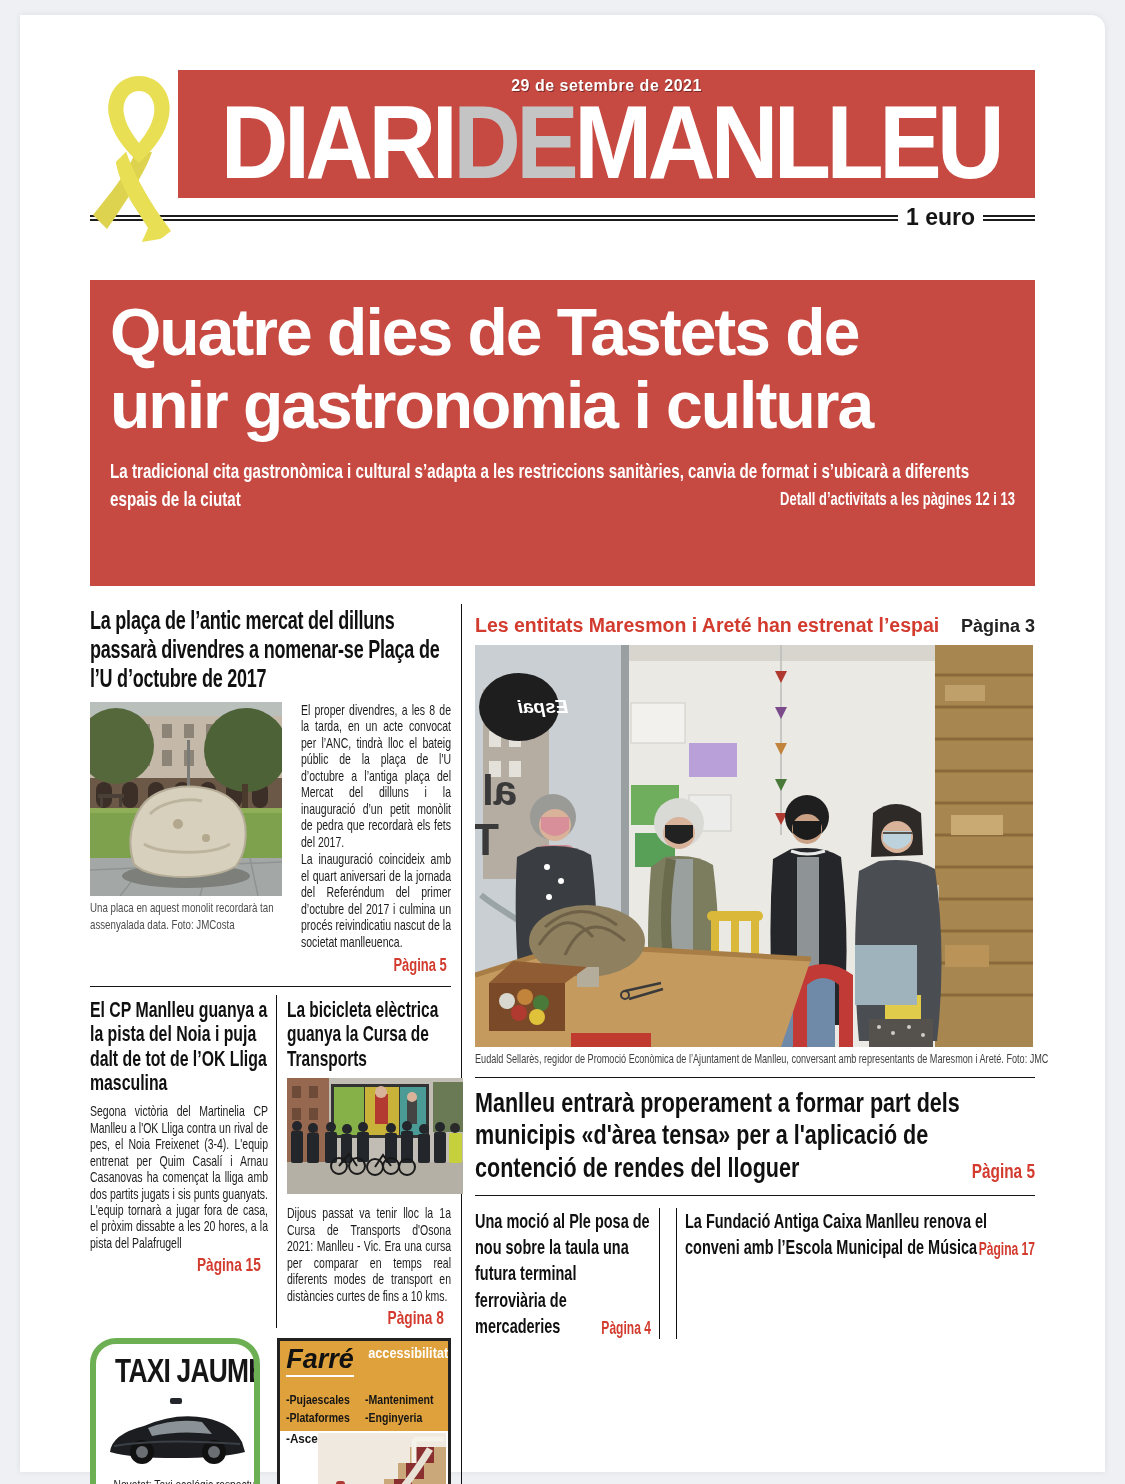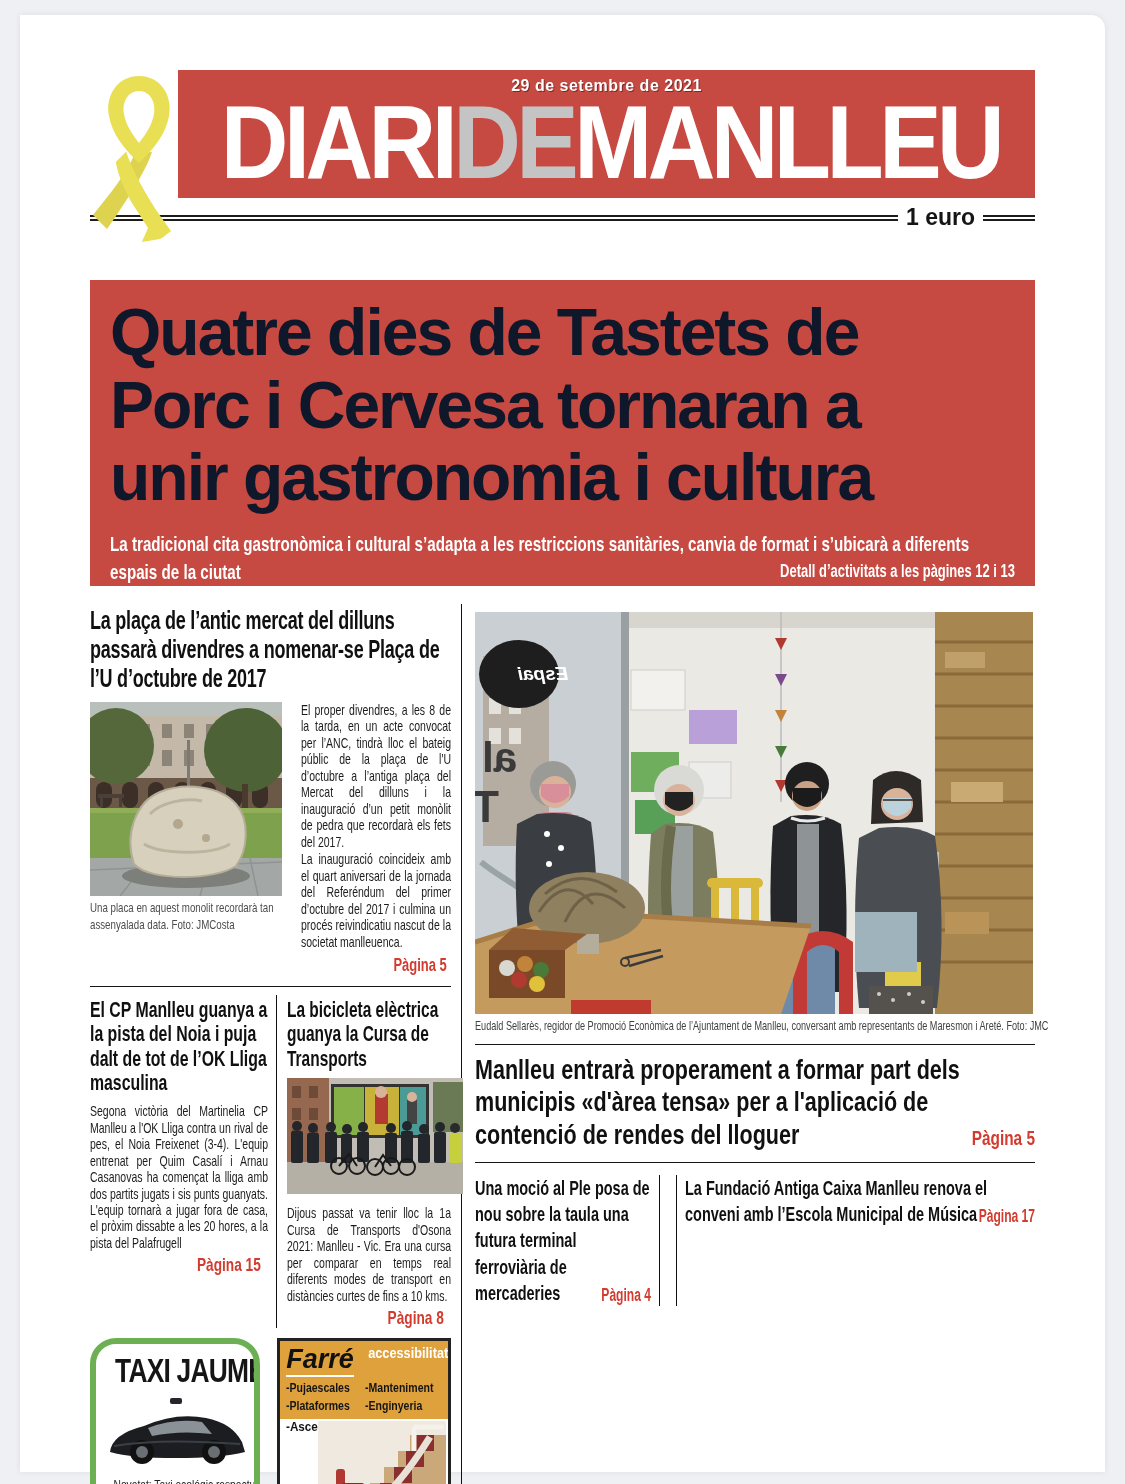--- a/index.html
+++ b/index.html
@@ -23,21 +23,21 @@
   .infoline{margin-top:9px;display:flex;justify-content:center}
   .infoline .in{white-space:nowrap;font-size:16px;color:#222;transform:scaleX(.78);transform-origin:50% 50%}
   .infoline b{font-weight:bold}
   .pricerow{margin-top:6px;display:flex;align-items:center}
   .drule{flex:1;height:6px;border-top:2px solid #1c1c1c;border-bottom:2px solid #1c1c1c}
   .drule.short{flex:0 0 52px}
   .price{font-size:23px;font-weight:bold;margin:0 8px;white-space:nowrap}
 
   
   .hero{margin-top:10px;background:#c74a42;height:306px;padding:16px 20px 12px;position:relative}
-  .hero-h{color:#0f172a;font-weight:bold;font-size:66px;letter-spacing:-2px;line-height:1.1;white-space:nowrap}
+  .hero-h{color:#ffffff;font-weight:bold;font-size:66px;letter-spacing:-2px;line-height:1.1;white-space:nowrap}
   .hero-sub{position:relative;margin-top:16px;color:#fff;font-weight:bold;font-size:20.5px;line-height:1.38}
   .hero-note{position:absolute;right:0;bottom:3px;font-size:17.5px;font-weight:bold}
 
   
   .main{margin-top:18px;display:flex;align-items:stretch}
   .lcol{width:372px;flex:0 0 372px;border-right:1px solid #111;padding-right:10px}
   .rcol{flex:1;padding-left:13px;min-width:0}
 
   h2,h3,h4{color:#101010}
   .placa-h{font-size:25px;line-height:1.16;font-weight:bold;letter-spacing:-.3px;margin-top:2px}
@@ -65,21 +65,21 @@
 
   .ads{display:flex;margin-top:10px;gap:17px}
   .taxi-ad{width:181px;height:231px;border:6px solid #6cb053;border-radius:26px;background:#fff;text-align:center;padding:8px 4px 6px;overflow:hidden}
   .taxi-title{font-size:33px;font-weight:bold;letter-spacing:-1px;white-space:nowrap;transform:scaleX(.8);transform-origin:50% 50%}
   .taxi-note{font-size:12.5px;color:#222;line-height:1.25;white-space:nowrap;transform:scaleX(.82);transform-origin:50% 50%}
   .farre-ad{width:186px;height:233px;border:3px solid #222;background:#fff;display:flex;flex-direction:column;position:relative;overflow:hidden}
   .farre-band{background:#dfa13c;padding:3px 6px 4px}
   .farre-brandrow{display:flex;align-items:flex-start;justify-content:space-between}
   .farre-brand{font-size:27px;font-weight:bold;font-style:italic;color:#111;border-bottom:2px solid #fff}
   .farre-tag{color:#fff;font-weight:bold;font-size:15px;transform:scaleX(.85);transform-origin:100% 50%}
-  .farre-serv{display:flex;margin-top:2px}
+  .farre-serv{display:flex;margin-top:14px}
   .farre-serv div{font-size:13px;font-weight:bold;line-height:1.35;white-space:nowrap;transform:scaleX(.9);transform-origin:0 50%}
   .farre-serv .c1{width:53%}
   .farre-mid{position:relative;flex:1}
   .farre-asc{position:absolute;left:6px;top:0;font-size:13px;font-weight:bold;white-space:nowrap;transform:scaleX(.9);transform-origin:0 0}
   .farre-mid svg{position:absolute;right:2px;top:2px}
 
   
   .mercat-h{font-size:35px;line-height:1.1;font-weight:bold;letter-spacing:-1px;margin-top:2px}
   .m-sub{display:flex;justify-content:space-between;align-items:baseline;margin-top:10px}
   .m-sub-red{color:#d23b2e;font-weight:bold;font-size:19.5px}
@@ -117,21 +117,20 @@
     </div>
     <div class="pricerow">
       <div class="drule"></div>
       <div class="price">1 euro</div>
       <div class="drule short"></div>
     </div>
   </header>
 
   <section class="hero">
     <div class="hero-h">Quatre dies de Tastets de</div>
-    <div class="hero-h">Porc i Cervesa tornaran a</div>
     <div class="hero-h">unir gastronomia i cultura</div>
     <div class="hero-sub cx74">
       <span>La tradicional cita gastronòmica i cultural s’adapta a les restriccions sanitàries, canvia de format i s’ubicarà a diferents espais de la ciutat</span>
       <span class="hero-note">Detall d’activitats a les pàgines 12 i 13</span>
     </div>
   </section>
 
   <div class="main">
 
     <div class="lcol">
@@ -347,20 +346,24 @@
               </g>
             </svg>
           </div>
 
         </div>
       </div>
     </div>
 
     <div class="rcol">
       <article>
+        <div class="m-sub">
+          <span class="m-sub-red">Les entitats Maresmon i Areté han estrenat l’espai</span>
+          <span class="m-sub-page">Pàgina 3</span>
+        </div>
         <figure class="shop-fig">
           <svg width="558" height="402" viewBox="0 0 558 402">
             <rect width="558" height="402" fill="#ebe9e4"></rect>
             <rect width="558" height="16" fill="#d8d5cf"></rect>
 
             <rect width="150" height="402" fill="#c9cfd2"></rect>
             <rect x="8" y="44" width="66" height="190" fill="#b5aca2"></rect>
             <g fill="#e4e0da">
                   <rect x="14" y="56" width="12" height="16"></rect>
                   <rect x="34" y="56" width="12" height="16"></rect>

